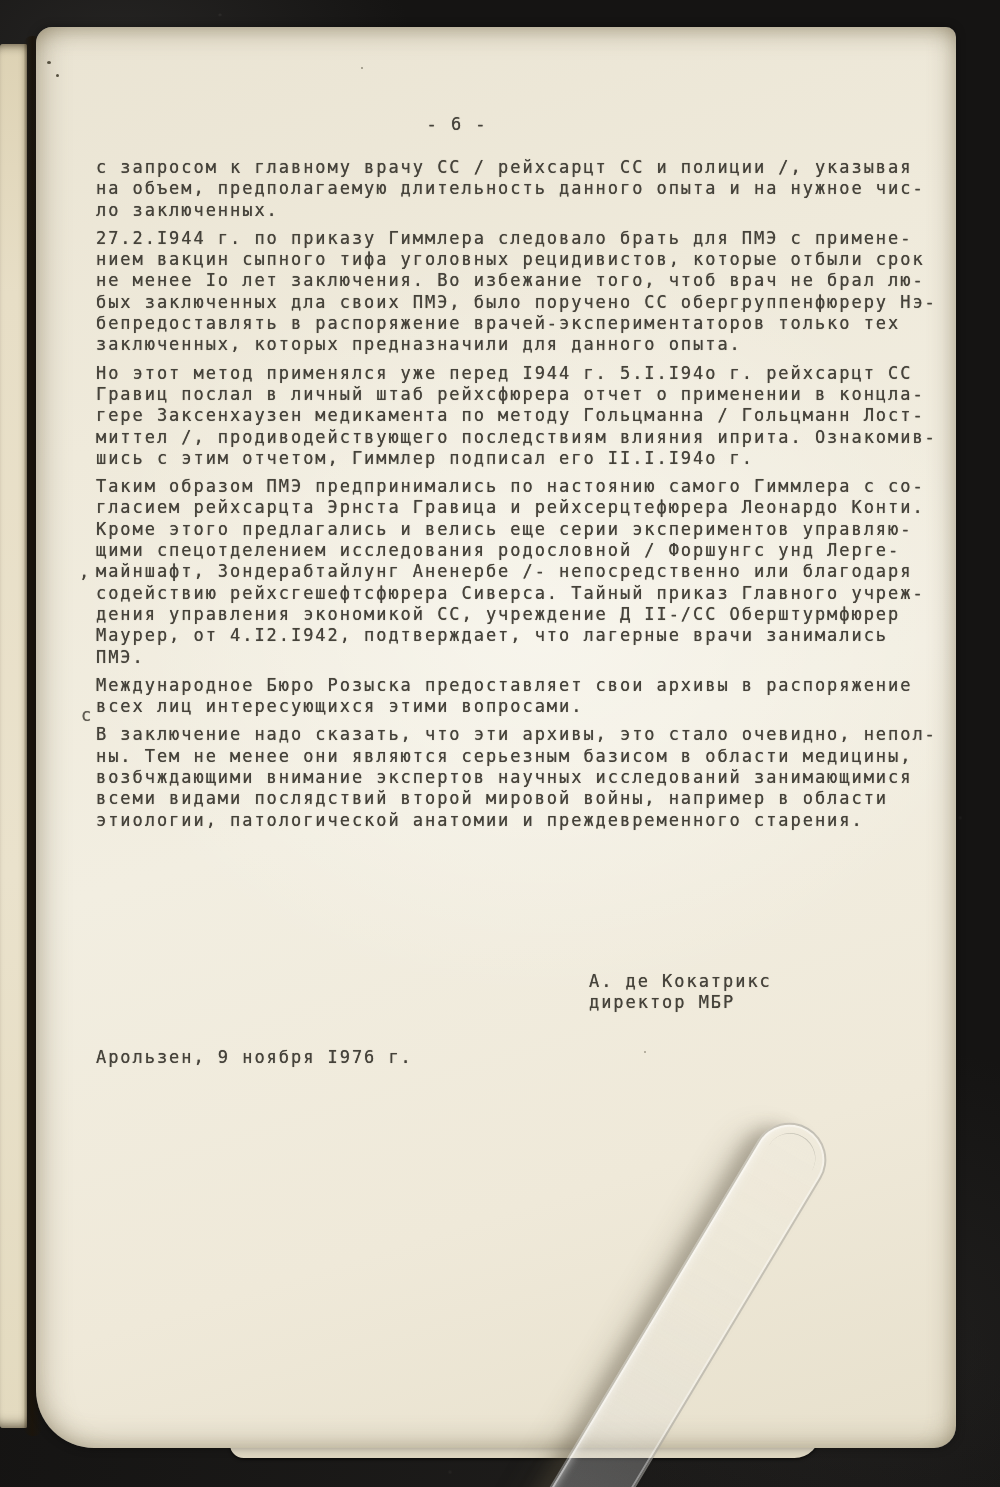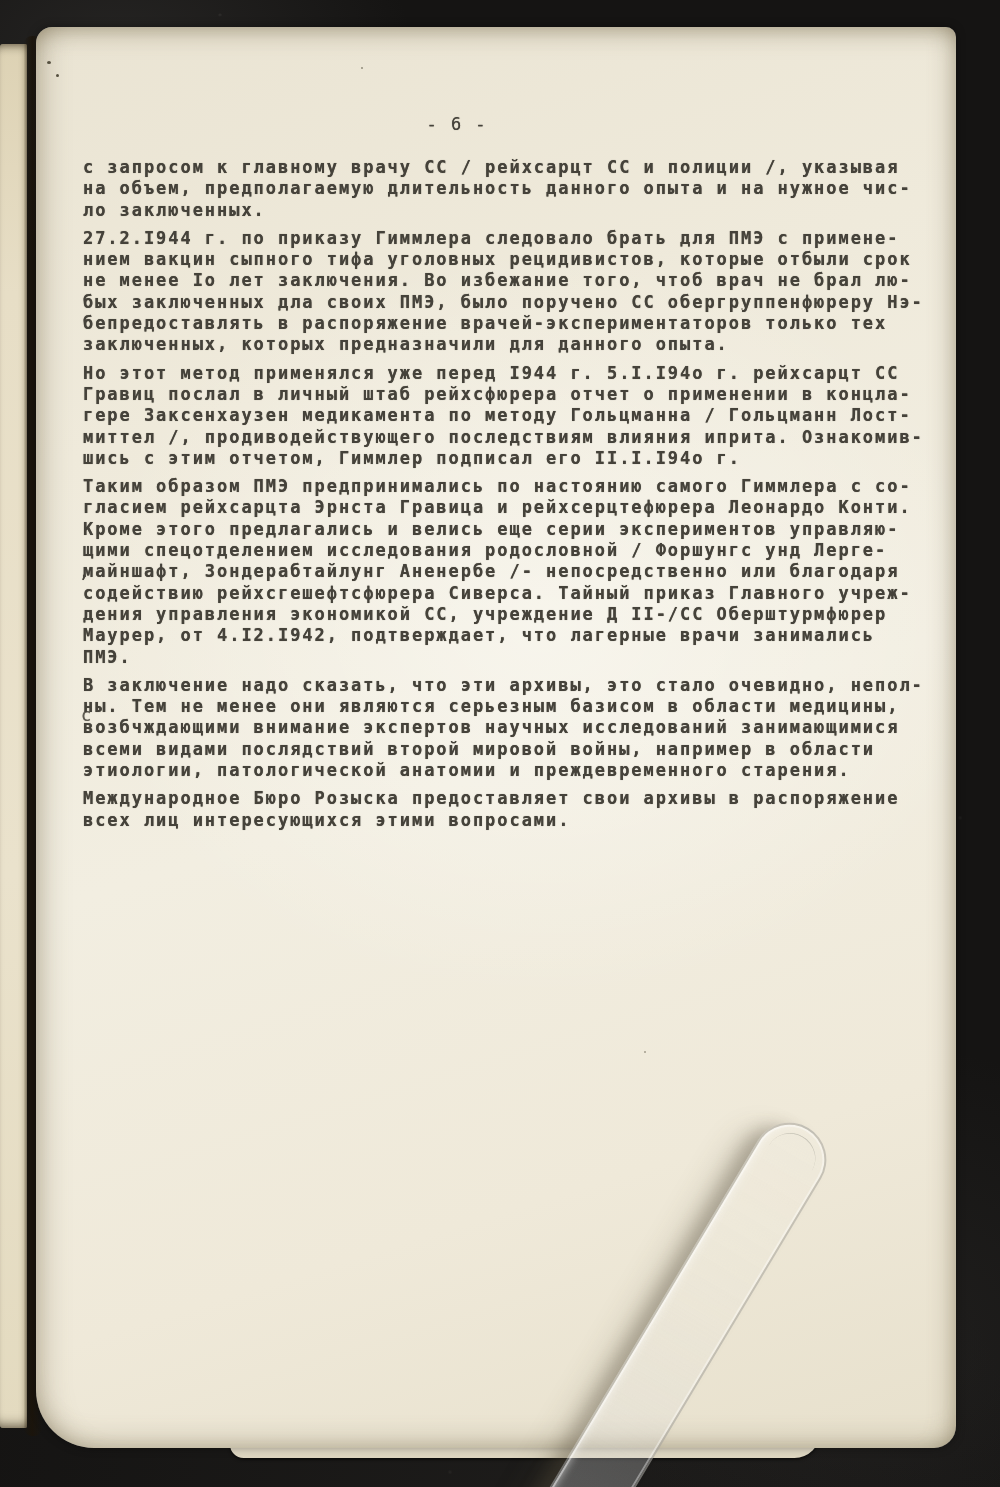--- a/index.html
+++ b/index.html
@@ -64,21 +64,21 @@
   .speck.s3 { left:325px; top:40px; width:2px; height:2px; opacity:.6; }
   .speck.s4 { left:705px; top:281px; width:2px; height:2px; opacity:.55; }
   .speck.s5 { left:608px; top:1024px; width:2px; height:2px; opacity:.5; }
 
   .typewriter {
     color:#45423a;
     font-size:17px; letter-spacing:1.95px; line-height:21.3px;
     text-shadow:0 0 .7px rgba(69,66,58,.85);
   }
   .page-number { position:absolute; top:87px; left:0; width:100%; text-align:center; transform:translateX(-39px); }
-  .doc { position:absolute; left:47px; top:130px; width:885px;font-weight:bold; }
+  .doc { position:absolute; left:60px; top:130px; width:885px; }
   .para { white-space:pre; margin:0 0 7px 0; }
   .signature-block { position:absolute; left:553px; top:944px; white-space:pre; }
   .dateline { position:absolute; left:60px; top:1020px; white-space:pre; }
   .margin-mark { position:absolute; }
   .margin-mark.comma { left:43px; top:535px; }
   .margin-mark.strike-c { left:45px; top:678px; opacity:.85; }
 
   
   .plastic-strip {
     position:absolute; left:757px; top:1124px; width:74px; height:480px;
@@ -133,28 +133,30 @@
 шись с этим отчетом, Гиммлер подписал его II.I.I94о г.</p>
     <p class="para">Таким образом ПМЭ предпринимались по настоянию самого Гиммлера с со-
 гласием рейхсарцта Эрнста Гравица и рейхсерцтефюрера Леонардо Конти.
 Кроме этого предлагались и велись еще серии экспериментов управляю-
 щими спецотделением исследования родословной / Форшунгс унд Лерге-
 майншафт, Зондерабтайлунг Аненербе /- непосредственно или благодаря
 содействию рейхсгешефтсфюрера Сиверса. Тайный приказ Главного учреж-
 дения управления экономикой СС, учреждение Д II-/СС Оберштурмфюрер
 Маурер, от 4.I2.I942, подтверждает, что лагерные врачи занимались
 ПМЭ.</p>
+    <p class="para">Международное Бюро Розыска предоставляет свои архивы в распоряжение
+всех лиц интересующихся этими вопросами.</p>
     <p class="para">В заключение надо сказать, что эти архивы, это стало очевидно, непол-
 ны. Тем не менее они являются серьезным базисом в области медицины,
 возбчждающими внимание экспертов научных исследований занимающимися
 всеми видами послядствий второй мировой войны, например в области
 этиологии, патологической анатомии и преждевременного старения.</p>
-    <p class="para">Международное Бюро Розыска предоставляет свои архивы в распоряжение
-всех лиц интересующихся этими вопросами.</p>
   </div>
 
   <div class="typewriter margin-mark comma">,</div>
   <div class="typewriter margin-mark strike-c">с</div>
 
+  <div class="typewriter signature-block"><span>А. де Кокатрикс</span><br><span>директор МБР</span></div>
 
+  <div class="typewriter dateline">Арользен, 9 ноября I976 г.</div>
 </div>
 
 <div class="plastic-strip"></div>
 
 </body></html>

